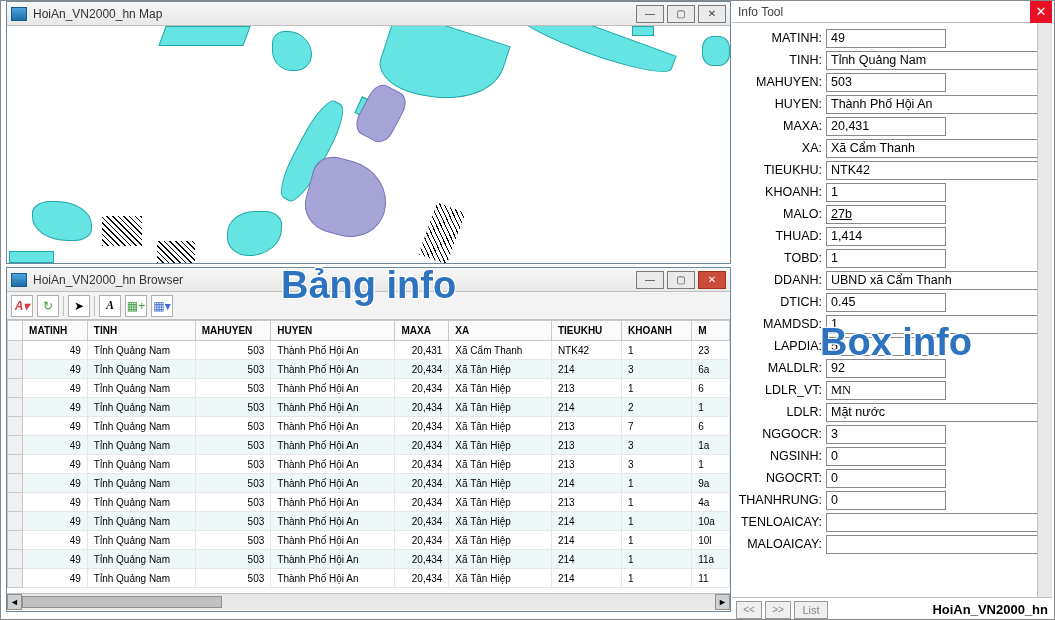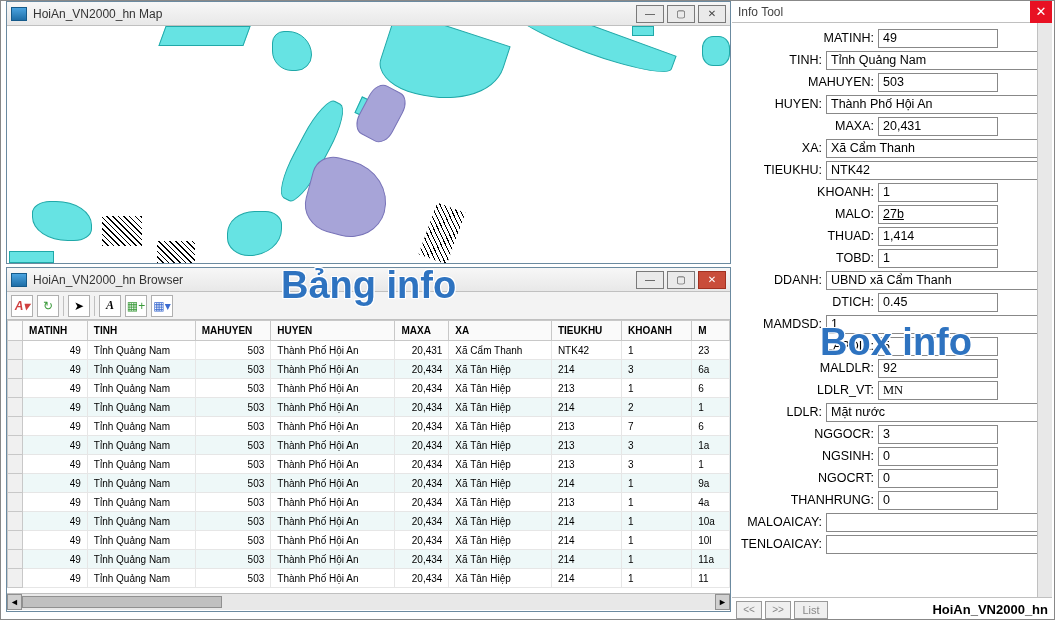--- a/index.html
+++ b/index.html
@@ -34,21 +34,21 @@
   .hscroll .thumb { position:absolute; left:15px; top:2px; height:12px; width:200px; background:#c0c0c0; border:1px solid #909090; }
   .hscroll .arrow { position:absolute; top:0; width:15px; height:16px; background:#d0d0d0; border:1px solid #909090; text-align:center; font-size:9px; line-height:14px; }
 
   .overlay-text { position:absolute; font-size:38px; font-weight:bold; color:#2e73c0; text-shadow: -1px 0 #fff, 1px 0 #fff, 0 -1px #fff, 0 1px #fff, -1px -1px #fff, 1px 1px #fff, -1px 1px #fff, 1px -1px #fff; pointer-events:none; }
 
   .info-titlebar { height:22px; background:#fff; border-bottom:1px solid #c0c0c0; display:flex; align-items:center; font-size:12px; padding-left:6px; color:#444; }
   .info-titlebar .spacer { flex:1; }
   .info-close { width:22px; height:22px; background:#e81123; color:#fff; display:flex; align-items:center; justify-content:center; font-size:13px; }
 
   .form-area { height: calc(100% - 22px - 24px); overflow:hidden; padding:4px 2px 0 2px; }
-  .form-row { display:flex; align-items:center; height:22px; margin-bottom:0px;justify-content:center; }
+  .form-row { display:flex; align-items:center; height:22px; margin-bottom:0px; }
   .form-row label { width:92px; text-align:right; font-size:12.5px; padding-right:4px; }
   .form-row .field { flex:1; height:19px; border:1px solid #888; background:#fff; font-size:12.5px; padding:0 4px; line-height:17px; overflow:hidden; white-space:nowrap; }
 
   .info-footer { height:24px; border-top:1px solid #c0c0c0; display:flex; align-items:center; padding:0 4px; }
   .info-footer .nav-btn { width:26px; height:18px; border:1px solid #999; background:#efefef; margin-right:3px; font-size:10px; display:flex; align-items:center; justify-content:center; color:#888; }
   .info-footer .list-btn { width:34px; height:18px; border:1px solid #999; background:#efefef; font-size:11px; display:flex; align-items:center; justify-content:center; color:#888; }
   .info-footer .spacer { flex:1; }
   .info-footer .dsname { font-weight:bold; font-size:13px; }
 
   .right-vstrip { position:absolute; right:0; top:22px; bottom:24px; width:15px; background:#e8e8e8; border-left:1px solid #c0c0c0; }
@@ -379,25 +379,25 @@
     </div>
       <div class="form-row">
       <label>NGOCRT:</label>
       <div class="field" style="max-width:120px;">0</div>
     </div>
       <div class="form-row">
       <label>THANHRUNG:</label>
       <div class="field" style="max-width:120px;">0</div>
     </div>
       <div class="form-row">
+      <label>TENLOAICAY:</label>
+      <div class="field" style=""></div>
+    </div>
+      <div class="form-row">
       <label>MALOAICAY:</label>
-      <div class="field" style=""></div>
-    </div>
-      <div class="form-row">
-      <label>TENLOAICAY:</label>
       <div class="field" style=""></div>
     </div>
     </div>
   <div class="right-vstrip"></div>
   <div class="info-footer">
     <span class="nav-btn">&lt;&lt;</span>
     <span class="nav-btn">&gt;&gt;</span>
     <span class="list-btn">List</span>
     <span class="spacer"></span>
     <span class="dsname">HoiAn_VN2000_hn</span>

